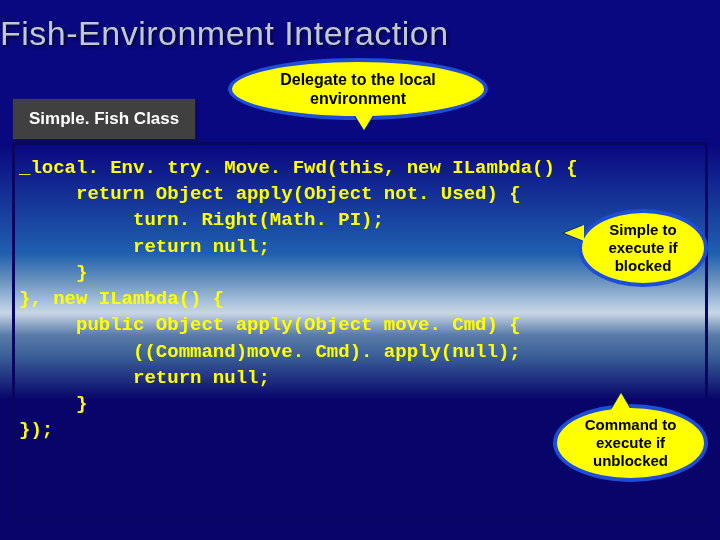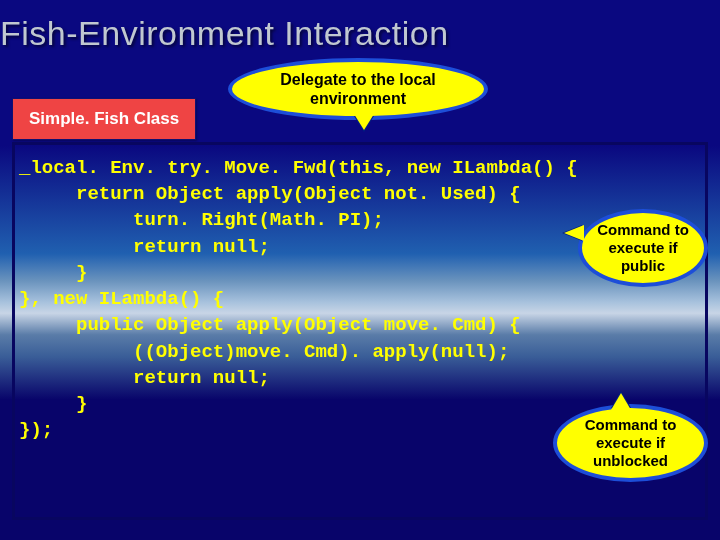--- a/index.html
+++ b/index.html
@@ -21,21 +21,21 @@
       font-size: 34px;
       color: #c0c8d0;
       font-weight: 400;
       text-shadow: 2px 2px 3px rgba(0,0,0,0.55);
       letter-spacing: 0.5px;
     }
     .class-label {
       position: absolute;
       top: 98px;
       left: 12px;
-      background: #ef4444;
+      background: #404040;
       color: #fff;
       font-weight: 700;
       font-size: 17px;
       padding: 10px 16px;
       border: 1px solid #101070;
       box-shadow: 1px 1px 2px rgba(0,0,0,0.3);
       font-family: Arial, sans-serif;
     }
     .callout {
       position: absolute;
@@ -144,25 +144,25 @@
 </div>
 
 <div class="code-box">
   <div class="code">_local. Env. try. Move. Fwd(this, new ILambda() {</div>
   <div class="code">     return Object apply(Object not. Used) {</div>
   <div class="code">          turn. Right(Math. PI);</div>
   <div class="code">          return null;</div>
   <div class="code">     }</div>
   <div class="code">}, new ILambda() {</div>
   <div class="code">     public Object apply(Object move. Cmd) {</div>
-  <div class="code">          ((Object)move. Cmd). apply(null);</div>
+  <div class="code">          ((Command)move. Cmd). apply(null);</div>
   <div class="code">          return null;</div>
   <div class="code">     }</div>
   <div class="code">});</div>
 </div>
 
 <div class="callout callout-mid">
-  <span>Command to execute if public</span>
+  <span>Simple to execute if blocked</span>
 </div>
 
 <div class="callout callout-bot">
   <span>Command to execute if unblocked</span>
 </div>
 
 </body></html>

